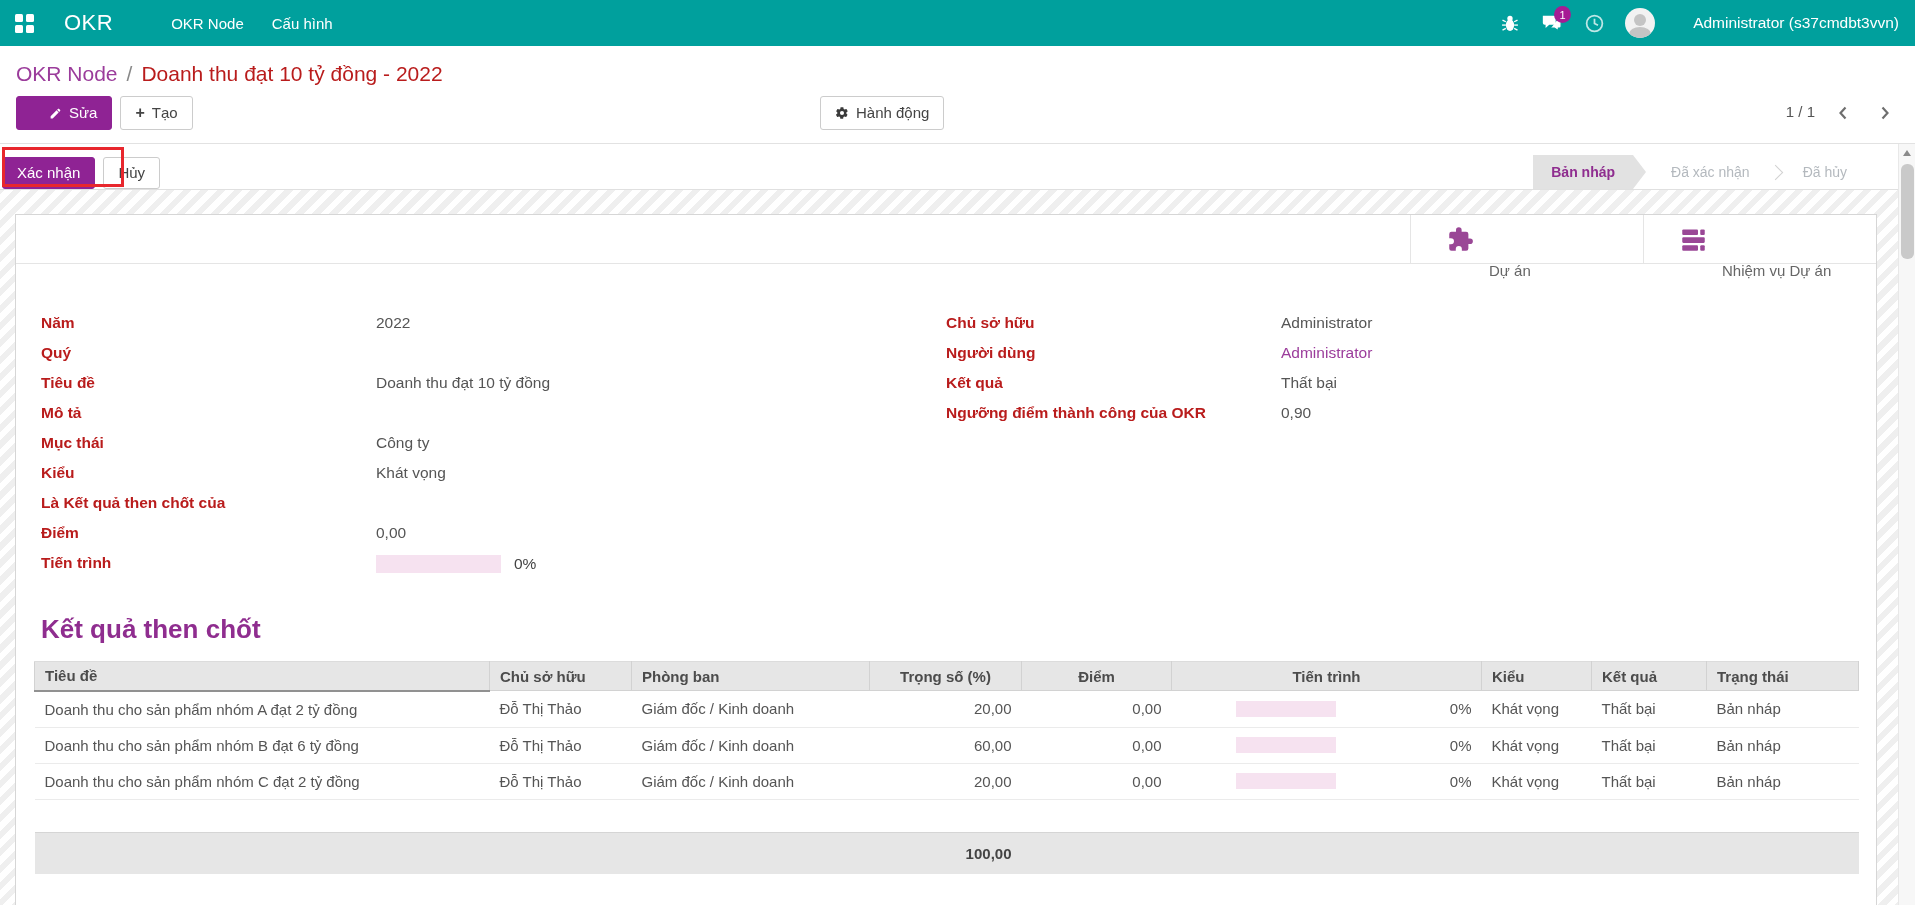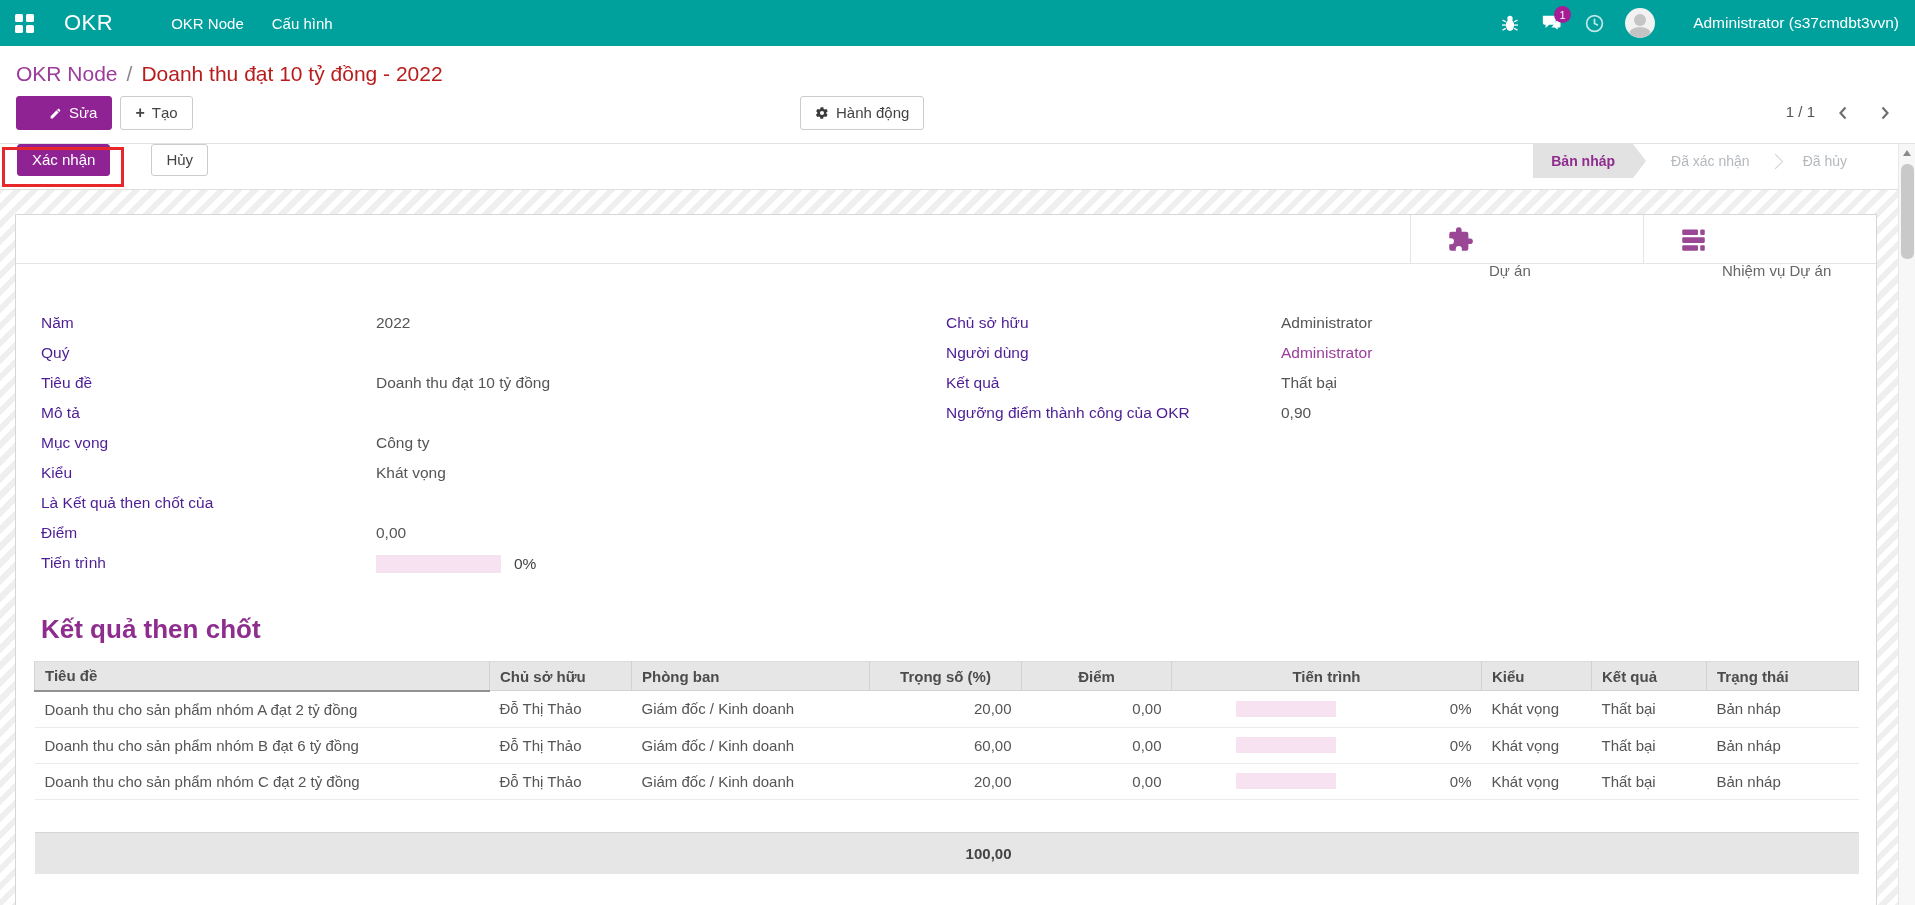--- a/index.html
+++ b/index.html
@@ -42,32 +42,32 @@
   .breadcrumb-current { color:#b91c1c;margin-top:22px; }
   .cp-buttons { position:relative; display:flex; align-items:center; padding:0 0 13px; }
   .btn {
     font-size:15px; padding:7px 14px; border:1px solid #ccc; background:#fff; color:#444;
     border-radius:3px; display:inline-flex; align-items:center; gap:7px; cursor:pointer; line-height:1.2;
     white-space:nowrap;
   }
   .btn-primary { background:var(--primary,#8f2394); border-color:var(--primary,#8f2394); color:#fff;padding-left:32px; }
   .btn + .btn { margin-left:8px; }
   .plus-glyph { font-weight:bold; font-size:16px; line-height:1; }
-  .action-wrap { position:absolute; left:784px; }
+  .action-wrap { position:absolute; left:804px; }
   .pager { margin-left:auto; display:flex; gap:14px; color:#555; font-size:15px; }
   .pager-btn { background:none; border:none; padding:0 4px; cursor:pointer; display:flex; align-items:center; }
 
   
   .form-bg {
     flex:1; position:relative; overflow:hidden;
     background:repeating-linear-gradient(135deg,#ffffff 0 6px,#efefef 6px 12px);
   }
   .statusbar {
     background:#fff; border-bottom:1px solid #e0e0e0; height:46px;
-    display:flex; align-items:flex-start; padding:0 26px 0 17px; position:relative;gap:33px;
+    display:flex; align-items:flex-end; padding:0 26px 0 2px; position:relative;
   }
   .statusbar .btn { padding:6px 14px; }
   .red-highlight {
     position:absolute; left:2px; top:3px; width:122px; height:40px;
     border:3px solid var(--highlight,#e8272d); pointer-events:none; z-index:5;
   }
   .pipeline { margin-left:auto; display:flex; align-items:stretch; height:34px; font-size:14px; margin-right:24px; }
   .step { display:flex; align-items:center; padding:0 18px; color:#b4b9be; position:relative; cursor:pointer; white-space:nowrap; }
   .step.active { background:#e2e2e2; color:var(--heading,#8f2d8f); font-weight:bold; margin-right:20px; }
   .step.active::after {
@@ -84,21 +84,21 @@
   .button-box { display:flex; justify-content:flex-end; border-bottom:1px solid #e5e5e5; }
   .stat-btn { width:233px; height:48px; border-left:1px solid #e5e5e5; display:flex; align-items:center; gap:15px; padding-left:36px; cursor:pointer; }
   .stat-text { display:flex; flex-direction:column; line-height:1.2; }
   .stat-value { color:var(--heading,#8f2d8f); font-weight:bold; font-size:14px; }
   .stat-label { color:#666; font-size:15px;margin-top:48px; }
 
   
   .fields { display:flex; padding:50px 25px 0; }
   .fields .col { width:50%; }
   .field-row { display:flex; min-height:30px; align-items:flex-start; font-size:15.5px; }
-  .field-label { width:335px; flex:none; font-weight:normal; color:#4c1d95; padding-right:10px; }
+  .field-label { width:335px; flex:none; font-weight:bold; color:#b91c1c; padding-right:10px; }
   .field-value { color:#555; }
   .link-value { color:var(--link,#9b3c9b); cursor:pointer; }
   .progress-widget { display:flex; align-items:center; gap:13px; }
   .progress-track { width:125px; height:18px; background:var(--progress-bg,#f6e2f0); margin-top:1px; }
   .progress-fill { height:100%; background:#d27bbf; }
   .progress-text { color:#444; }
 
   
   .section-title { color:var(--heading,#8f2d8f); font-size:26px; font-weight:bold; padding:30px 25px 12px; }
   .kr-table { width:1824px; margin:4px 18px 0; border-collapse:collapse; font-size:15px; table-layout:fixed; }
@@ -299,21 +299,21 @@
             </div>
             <div class="field-row">
               <div class="field-label">Tiêu đề</div>
               <div class="field-value"><span>Doanh thu đạt 10 tỷ đồng</span></div>
             </div>
             <div class="field-row">
               <div class="field-label">Mô tả</div>
               <div class="field-value"><span></span></div>
             </div>
             <div class="field-row">
-              <div class="field-label">Mục vọng</div>
+              <div class="field-label">Mục thái</div>
               <div class="field-value"><span>Công ty</span></div>
             </div>
             <div class="field-row">
               <div class="field-label">Kiểu</div>
               <div class="field-value"><span>Khát vọng</span></div>
             </div>
             <div class="field-row">
               <div class="field-label">Là Kết quả then chốt của</div>
               <div class="field-value"><span></span></div>
             </div>

